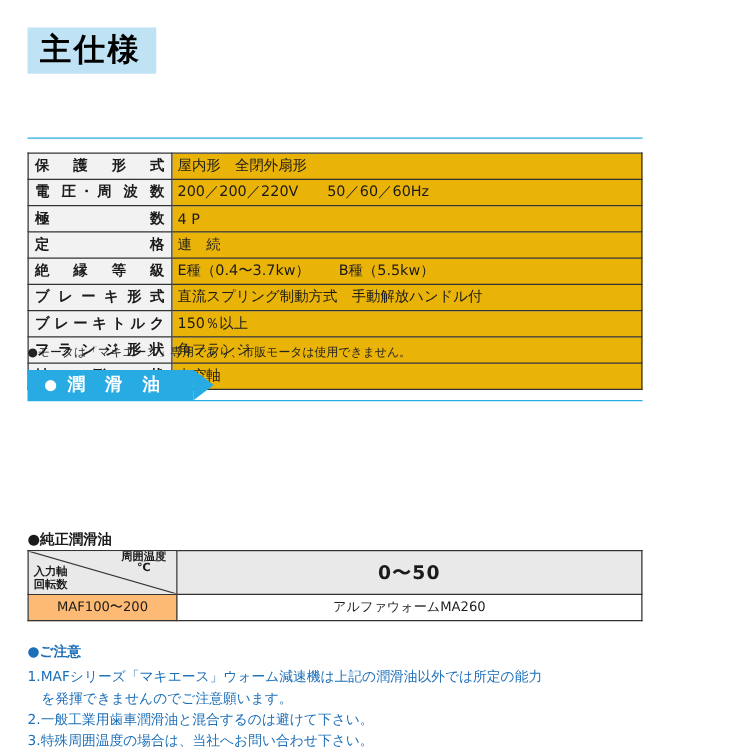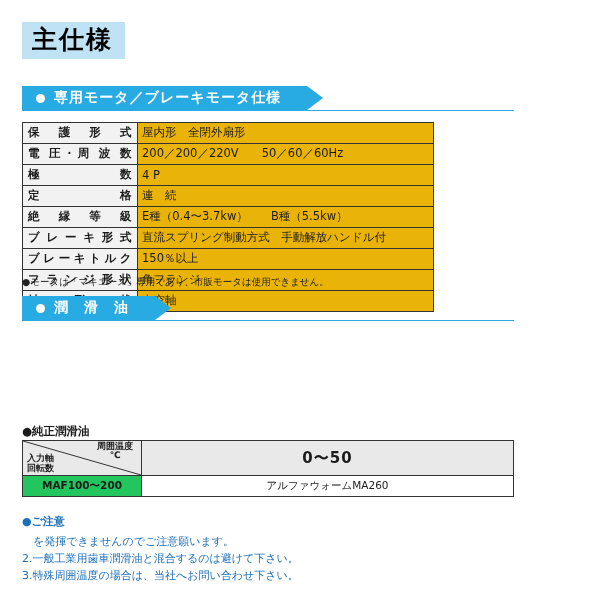--- a/index.html
+++ b/index.html
@@ -94,21 +94,21 @@
     position: absolute;
     height: 1px;
     background: #27abe2;
   }
 
   
   .spec-table {
     position: absolute;
     left: 22px;
     top: 122px;
-    width: 412px;
+    width: 492px;
     border-collapse: collapse;
     table-layout: fixed;
   }
   .spec-table td {
     border: 1px solid #333;
     font-size: 11.5px;
     padding: 2px 4px 3px 4px;
     height: 13px;
     vertical-align: middle;
     background: #eab308;
@@ -212,23 +212,23 @@
     text-align: center;
     line-height: 1.05;
   }
   .oil-table td.temp-head {
     background: #e9e9e9;
     font-size: 15px;
     font-weight: bold;
     letter-spacing: 1px;
   }
   .oil-table td.row-label {
-    background: #22c55e;
+    background: #fdba74;
     font-size: 10.5px;
-    font-weight: bold;
+    font-weight: normal;
     height: 16px;
   }
   .oil-table td.row-val {
     font-size: 10.5px;
     height: 16px;
   }
 
   
   .notes-head {
     position: absolute;
@@ -252,27 +252,20 @@
 </style>
 </head>
 <body>
 
 <div class="page">
 
   <div class="main-title-wrap">
     <span class="main-title">主仕様</span>
   </div>
 
-  <div class="banner" style="position:absolute; left:22px; top:86px;">
-    <div class="bar">
-      <span class="dot"></span>
-      <span>専用モータ／ブレーキモータ仕様</span>
-    </div>
-    <span class="tip"></span>
-  </div>
   <div class="banner-underline" style="left:22px; top:110px; width:492px;"></div>
 
   <table class="spec-table">
     <tbody>
       <tr>
         <td class="label">保　護　形　式</td>
         <td class="value">屋内形　全閉外扇形</td>
       </tr>
       <tr>
         <td class="label">電 圧・周 波 数</td>
@@ -345,20 +338,23 @@
       </tr>
       <tr>
         <td class="row-label">MAF100〜200</td>
         <td class="row-val">アルファウォームMA260</td>
       </tr>
     </tbody>
   </table>
 
   <div class="notes-head">●ご注意</div>
   <div class="notes">
+    <div>
+      <span>1.</span><span>MAFシリーズ「マキエース」ウォーム減速機は上記の潤滑油以外では所定の能力</span>
+    </div>
     <div class="indent">
       <span>を発揮できませんのでご注意願います。</span>
     </div>
     <div>
       <span>2.</span><span>一般工業用歯車潤滑油と混合するのは避けて下さい。</span>
     </div>
     <div>
       <span>3.</span><span>特殊周囲温度の場合は、当社へお問い合わせ下さい。</span>
     </div>
   </div>

